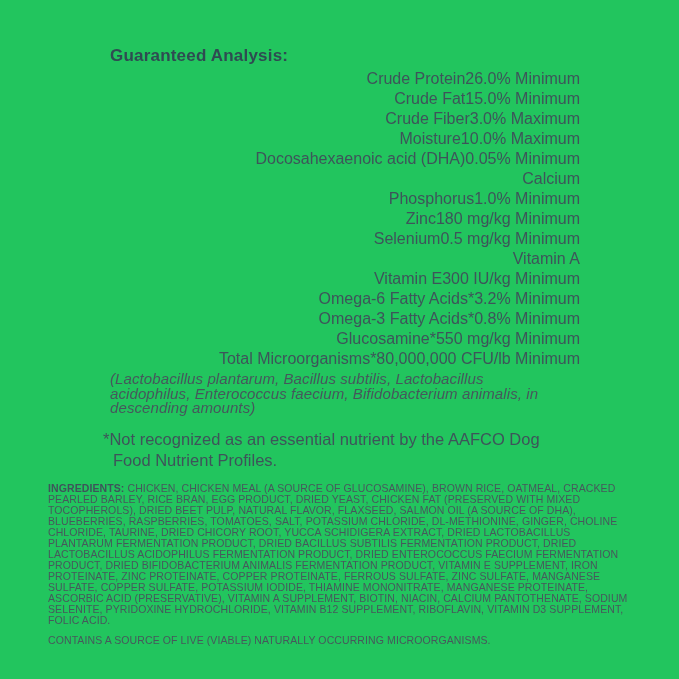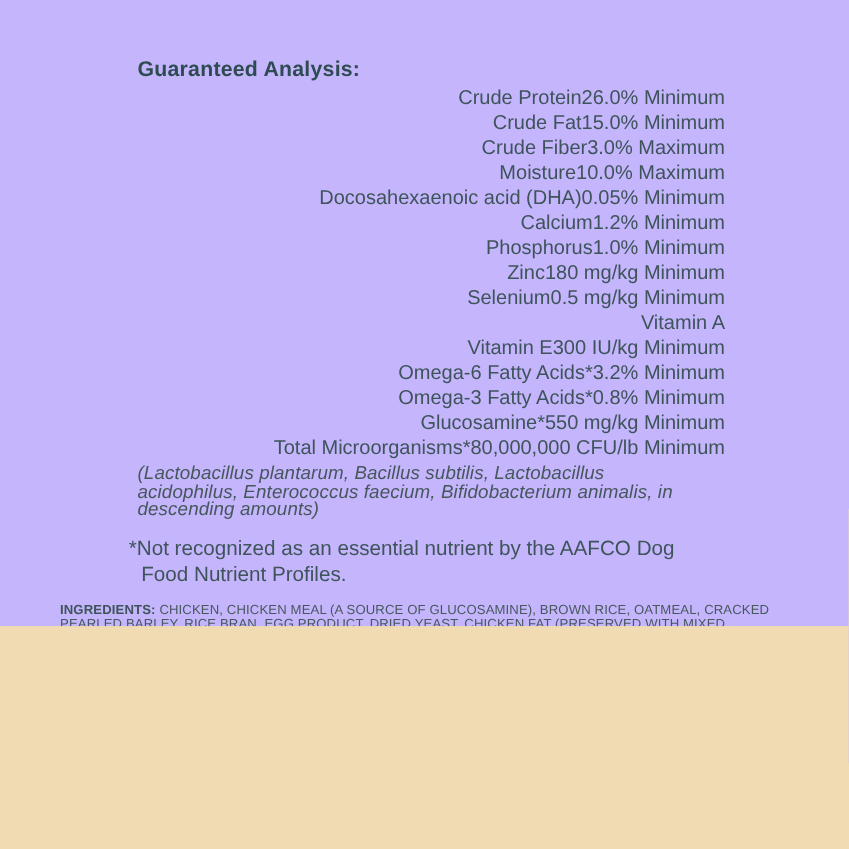--- a/index.html
+++ b/index.html
@@ -3,22 +3,22 @@
 <meta charset="utf-8">
 <style>
   html, body {
     margin: 0;
     padding: 0;
     background: #F0DBB2;
   }
   .page {
     position: relative;
     width: 679px;
-    height: 501px;
-    background: #c4b5fd;
+    height: 679px;
+    background: #22c55e;
     font-family: "Liberation Sans", sans-serif;
     color: #3E545A;
     overflow: hidden;
   }
   .ga-section {
     position: absolute;
     left: 110px;
     top: 46px;
     width: 470px;
   }
@@ -103,21 +103,20 @@
       <div class="ga-row">
         <span class="ga-nutrient">Moisture</span>
         <span class="ga-value">10.0% Maximum</span>
       </div>
       <div class="ga-row">
         <span class="ga-nutrient">Docosahexaenoic acid (DHA)</span>
         <span class="ga-value">0.05% Minimum</span>
       </div>
       <div class="ga-row">
         <span class="ga-nutrient">Calcium</span>
-        <span class="ga-value">1.2% Minimum</span>
       </div>
       <div class="ga-row">
         <span class="ga-nutrient">Phosphorus</span>
         <span class="ga-value">1.0% Minimum</span>
       </div>
       <div class="ga-row">
         <span class="ga-nutrient">Zinc</span>
         <span class="ga-value">180 mg/kg Minimum</span>
       </div>
       <div class="ga-row">

